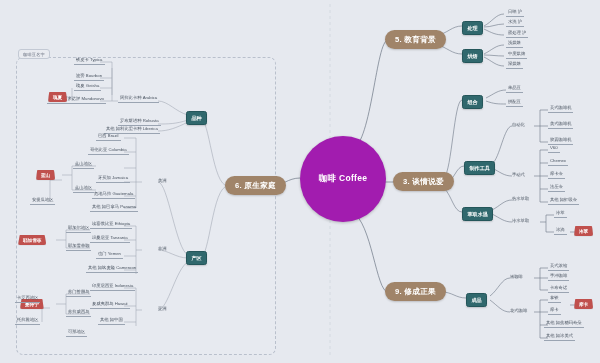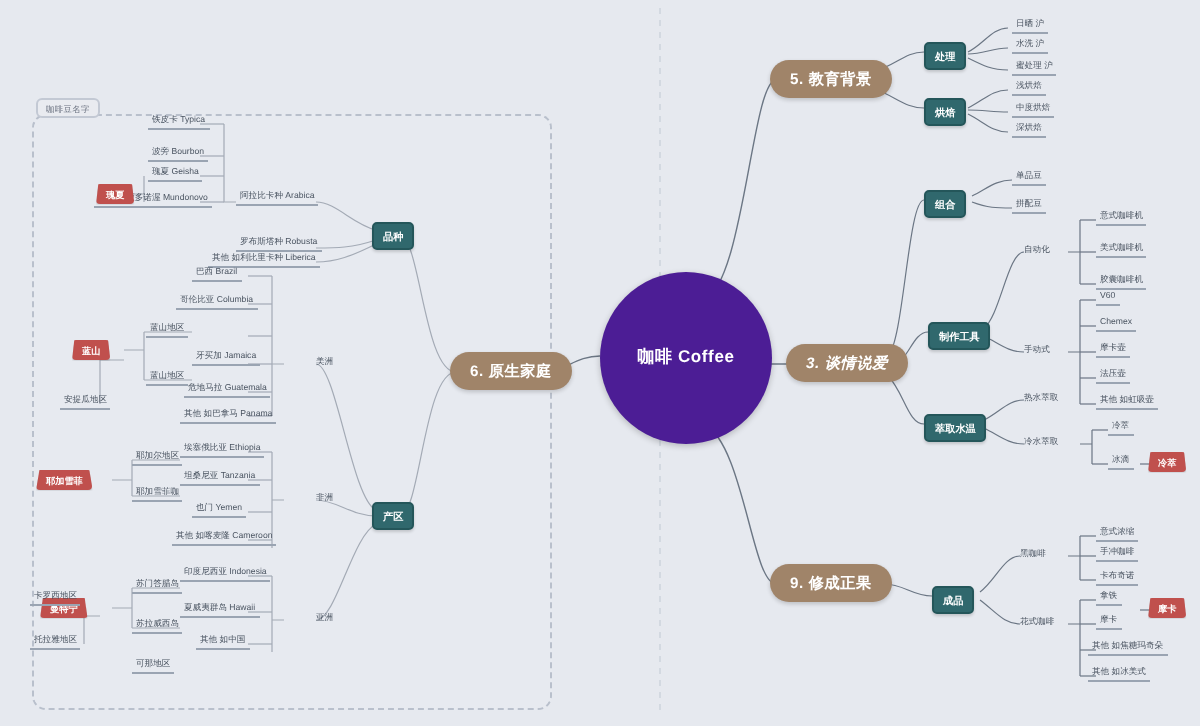--- a/index.html
+++ b/index.html
@@ -28,21 +28,21 @@
     color:#6b7280;
     padding:1.5px 4px;
     letter-spacing:.2px;
     white-space:nowrap;
   }
 
   
   .root{
     position:absolute;
     width:86px;height:86px;border-radius:50%;
-    background:#4c1d95;
+    background:#a21caf;
     color:#ffffff;
     display:flex;align-items:center;justify-content:center;
     font-size:8.5px;font-weight:bold;letter-spacing:.3px;
     box-shadow:0 1px 3px rgba(0,0,0,.22);
   }
 
   
   .pill{
     position:absolute;
     background:#a08469;
@@ -224,21 +224,21 @@
     <path d="M330,4 L330,358" stroke="#cfd5de" stroke-width="0.8" stroke-dasharray="3 3" fill="none"></path>
   </svg>
 
   <div class="group-frame" style="left:16px;top:57px;width:258px;height:296px;"></div>
   <div class="group-tab" style="left:18px;top:49px;">咖啡豆名字</div>
 
   <div class="root" style="left:300px;top:136px;">咖啡 Coffee</div>
 
   <div class="pill" style="left:225px;top:176px;">6. 原生家庭</div>
   <div class="pill" style="left:385px;top:30px;">5. 教育背景</div>
-  <div class="pill" style="left:393px;top:172px;font-style:italic;">3. 谈情说爱</div>
+  <div class="pill" style="left:393px;top:172px;">3. 谈情说爱</div>
   <div class="pill" style="left:385px;top:282px;">9. 修成正果</div>
 
   <div class="tealbox" style="left:186px;top:111px;">品种</div>
   <div class="tealbox" style="left:186px;top:251px;">产区</div>
 
   <div class="leaf" style="left:118px;top:96px;">阿拉比卡种 Arabica</div>
   <div class="leaf" style="left:118px;top:119px;">罗布斯塔种 Robusta</div>
   <div class="leaf" style="left:104px;top:127px;">其他 如利比里卡种 Liberica</div>
 
   <div class="leaf" style="left:74px;top:58px;">铁皮卡 Typica</div>

